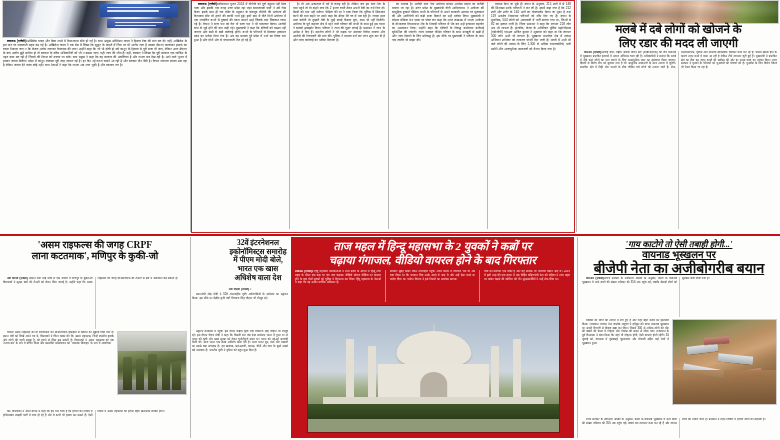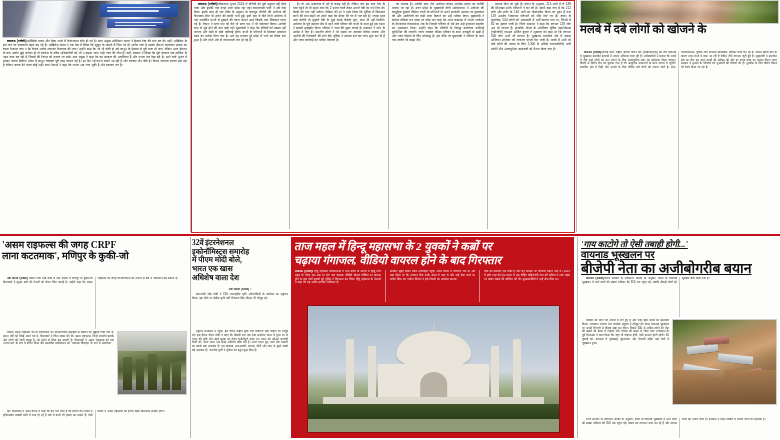--- a/index.html
+++ b/index.html
@@ -70,21 +70,21 @@
   
   .img-land{background:linear-gradient(160deg,#4b6230 0%,#6d7f3f 12%,#9c8f62 24%,
                 #b98f62 36%,#cfa377 48%,#a88156 60%,#8d6c47 72%,#6f5a3c 86%,#52432c 100%);}
   .img-land .roof{position:absolute;background:linear-gradient(180deg,#e0e4e6,#a9b0b3);
       box-shadow:0 .4px .6px rgba(0,0,0,.3);}
   .img-land .roofr{background:linear-gradient(180deg,#c98a7c,#96584c);}
   .img-land .mud{position:absolute;left:0;right:0;bottom:0;height:40%;
       background:linear-gradient(180deg,rgba(170,126,82,.85),rgba(120,86,54,.95));}
 
   
-  .hl{font-family:"Liberation Serif",serif;font-weight:bold;color:#111;text-align:left;line-height:1.18;}
+  .hl{font-family:"Liberation Serif",serif;font-weight:bold;color:#111;text-align:center;line-height:1.18;}
   .hl-red{color:#fff;}
   .redbox{border:1.1px solid #cf2027;}
 
   .masthead-rule{position:absolute;background:#c1121a;}
 </style>
 </head>
 <body>
 
 <div class="page">
 
@@ -123,20 +123,21 @@
   <div class="copy" style="position:absolute;left:491px;top:2px;width:80px;height:226px;overflow:hidden;">
     <p><span>बरामद किए जा चुके हैं। बयान के अनुसार, 215 शवों में से 148 की शिनाख्त उनके परिजनों ने कर ली है। इसमें कहा गया है कि 212 शवों और शरीर के 140 अंगों का पोस्टमार्टम किया जा चुका है तथा 119 अवशेष निकटतम परिजनों को सौंप दिए गए हैं। बयान के मुताबिक, 504 लोगों को अस्पतालों में भर्ती कराया गया था, जिनमें से 82 का इलाज जारी है। जिला प्रशासन ने कहा कि लगभग 218 लोग अब भी लापता हैं। हालांकि, केरल के अतिरिक्त पुलिस महानिदेशक (एडीजीपी) एमआर अजित कुमार ने शुक्रवार को कहा था कि लगभग 300 लोग अभी भी लापता हैं। भूस्खलन प्रभावित क्षेत्र में तलाश अभियान शनिवार को लगातार पांचवें दिन जारी है। मलबे में अभी भी फंसे लोगों की तलाश के लिए 1,300 से अधिक बचावकर्मियों, भारी मशीनें और अत्याधुनिक उपकरणों को तैनात किया गया है।</span></p>
   </div>
 
   <div class="vrule" style="left:576px;top:0px;height:232px;"></div>
 
   <div class="ph img-rubble" style="left:580px;top:0px;width:197px;height:22px;"></div>
 
   <div class="hl" style="position:absolute;left:580px;top:23px;width:197px;font-size:11.5px;">
     <div>मलबे में दबे लोगों को खोजने के</div>
+    <div>लिए रडार की मदद ली जाएगी</div>
   </div>
 
   <div class="copy tiny" style="position:absolute;left:580px;top:51px;width:197px;height:178px;overflow:hidden;
               column-count:2;column-gap:5px;column-rule:0.6px solid #c9c9c9;">
     <p><span class="dl">वायनाड  (एजेंसी)।</span><span>सलाह बारी, राष्ट्रीय आपदा मोचन बल (एनडीआरएफ) की टीमें वायनाड में भूस्खलन प्रभावित इलाकों में तलाश अभियान चला रही हैं। अधिकारियों ने बताया कि मलबे में नीचे फंसे लोगों का पता लगाने के लिए अत्याधुनिक रडार का इस्तेमाल किया जाएगा। दिल्ली से विशेष टीम को बुलाया गया है जो आधुनिक उपकरणों के साथ तलाश में जुटेगी। प्रभावित क्षेत्र में मिट्टी और पत्थरों के बीच जीवित बचे लोगों की तलाश जारी है। सेना, एनडीआरएफ, पुलिस और स्थानीय स्वयंसेवक मिलकर काम कर रहे हैं। मौसम खराब होने के कारण राहत कार्य में बाधा आ रही है लेकिन टीमें लगातार जुटी हुई हैं। मुख्यमंत्री ने प्रभावित क्षेत्र का दौरा कर राहत कार्यों की समीक्षा की और हर संभव मदद का भरोसा दिया। राज्य सरकार ने मृतकों के परिजनों को मुआवजे की घोषणा की है। पुनर्वास के लिए विशेष पैकेज भी तैयार किया जा रहा है।</span></p>
   </div>
 
   <div class="masthead-rule" style="left:0px;top:234px;width:780px;height:1.6px;"></div>
 
   <div class="hl" style="position:absolute;left:2px;top:239px;width:186px;font-size:9.6px;">
@@ -164,21 +165,21 @@
     </div>
   </div>
 
   <div class="copy tiny" style="position:absolute;left:3px;top:410px;width:184px;height:28px;overflow:hidden;
               column-count:2;column-gap:5px;column-rule:0.6px solid #c9c9c9;">
     <p><span>की। विधायकों ने अपने ज्ञापन में कहा कि हमें पता चला है कि हजारों की तादाद में हथियारबंद उपद्रवी घाटी में जमा हो रहे हैं और वे कभी भी हमला कर सकते हैं। ऐसी स्थिति में असम राइफल्स को हटाना बेहद खतरनाक साबित होगा।</span></p>
   </div>
 
   <div class="vrule" style="left:189.5px;top:237px;height:201px;"></div>
 
-  <div class="hl" style="position:absolute;left:192px;top:239px;width:96px;font-size:7.4px;">
+  <div class="hl" style="position:absolute;left:192px;top:239px;width:96px;font-size:7.4px;padding-left:18px;">
     <div>32वें इंटरनेशनल</div>
     <div>इकोनॉमिस्ट्स समारोह</div>
     <div>में पीएम मोदी बोले,</div>
     <div>भारत एक खास</div>
     <div>अधिशेष वाला देश</div>
   </div>
 
   <div class="copy tiny" style="position:absolute;left:192px;top:288px;width:96px;height:40px;overflow:hidden;text-align:center;">
     <p style="text-indent:0;"><span class="dl">नयी दिल्ली  (एजेंसी) ।</span></p>
     <p style="text-align:justify;"><span>प्रधानमंत्री नरेंद्र मोदी ने 32वें अंतरराष्ट्रीय कृषि अर्थशास्त्रियों के सम्मेलन का उद्घाटन किया। इस मौके पर केंद्रीय कृषि मंत्री शिवराज सिंह चौहान भी मौजूद रहे।</span></p>

